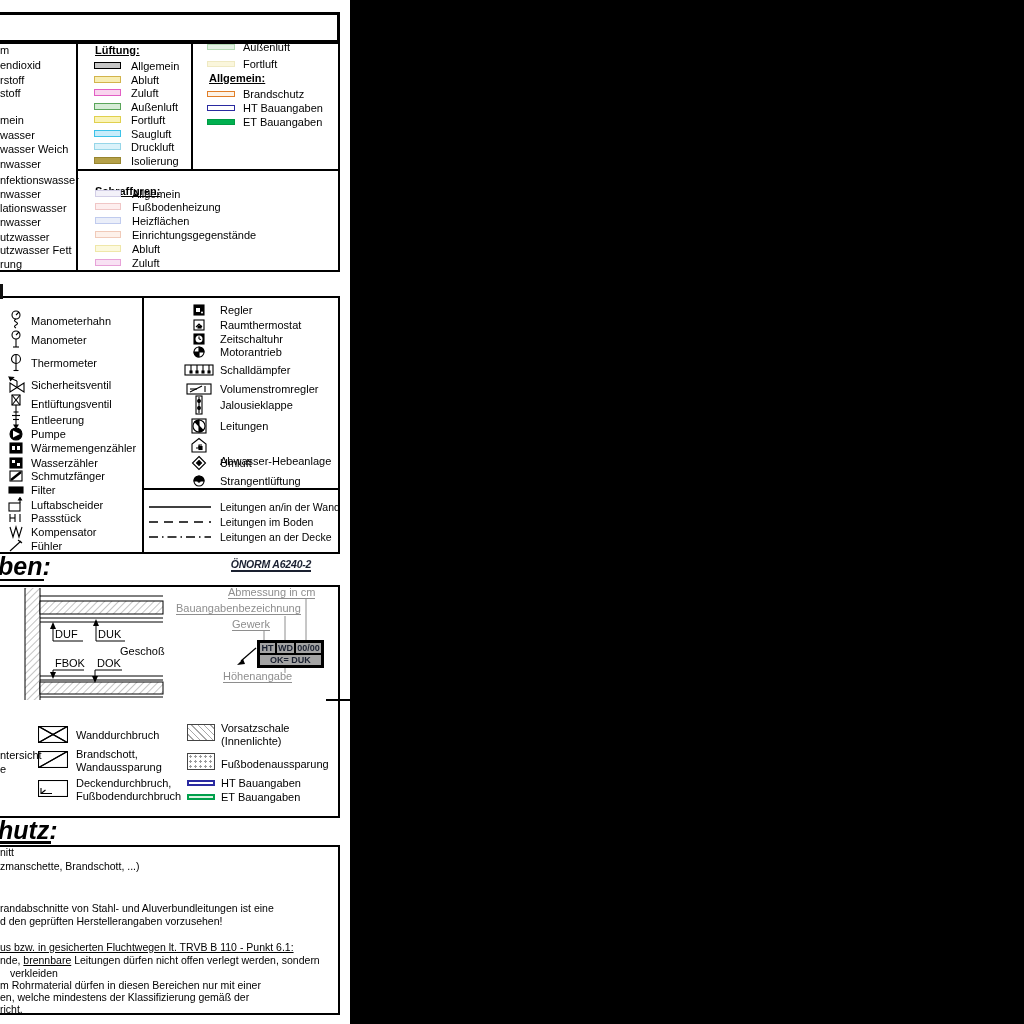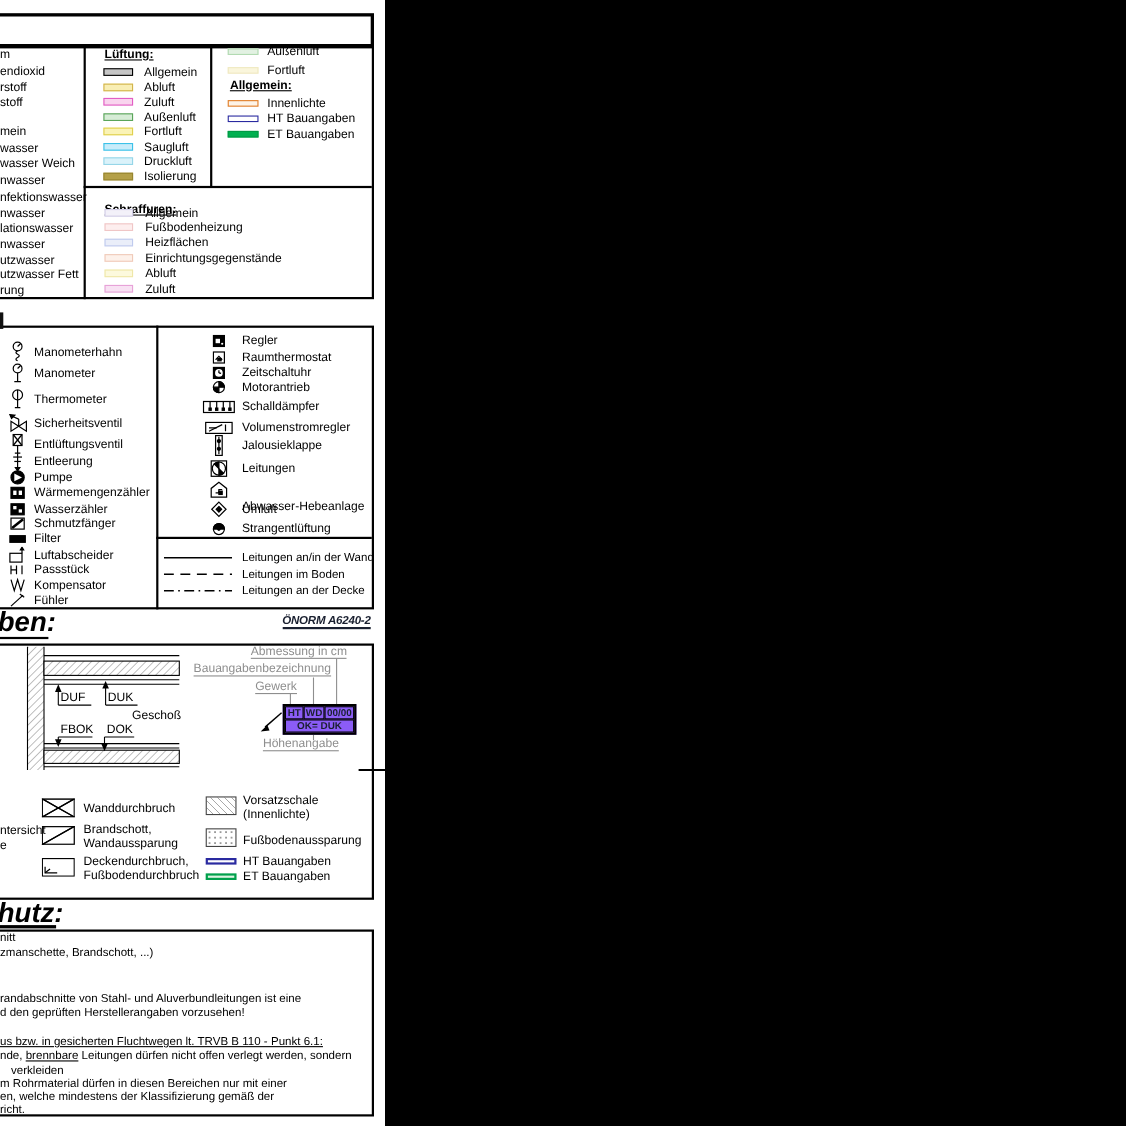--- a/index.html
+++ b/index.html
@@ -50,21 +50,21 @@
   <div class="bx" style="left:-6px;top:845px;width:346px;height:170px"></div>
 
   <div class="abs" style="left:0;top:284px;width:3px;height:15px;background:#111"></div>
 
   <div class="t bold u" style="left:95px;top:44px">Lüftung:</div>
   <div class="t bold u" style="left:209px;top:72px">Allgemein:</div>
   <div class="t bold u" style="left:95px;top:185px">Schraffuren:</div>
 
   <div class="hdr" style="left:-2px;top:553px">ben:</div>
   <div class="abs" style="left:-6px;top:579px;width:50px;height:2px;background:#000"></div>
-  <div class="t" style="left:205px;top:558px;width:132px;text-align:right">
+  <div class="t" style="left:205px;top:558px;width:132px;text-align:center">
     <span class="onorm">ÖNORM A6240-2</span>
   </div>
 
   <svg class="abs" style="left:0;top:585px" width="352" height="235" viewBox="0 0 352 235">
     <defs>
       <pattern id="hp" width="5" height="5" patternUnits="userSpaceOnUse" patternTransform="rotate(45)">
         <rect width="5" height="5" fill="#fff"></rect>
         <line x1="0" y1="0" x2="0" y2="5" stroke="#8a8a8a" stroke-width="1"></line>
       </pattern>
     </defs>
@@ -111,23 +111,23 @@
   </svg>
 
   <div class="t" style="left:55px;top:628px">DUF</div>
   <div class="t" style="left:98px;top:628px">DUK</div>
   <div class="t" style="left:55px;top:657px">FBOK</div>
   <div class="t" style="left:97px;top:657px">DOK</div>
   <div class="t" style="left:120px;top:645px">Geschoß</div>
   <div class="t" style="left:228px;top:586px"><span class="grayu">Abmessung in cm</span></div>
   <div class="t" style="left:176px;top:602px"><span class="grayu">Bauangabenbezeichnung</span></div>
   <div class="t" style="left:232px;top:618px"><span class="grayu">Gewerk</span></div>
-  <div class="t" style="left:239px;top:670px"><span class="grayu">Höhenangabe</span></div>
-
-  <div class="abs" style="left:257px;top:640px;width:67px;height:28px;border:2px solid #000;background:#8b5cf6;display:flex;flex-direction:column;box-sizing:border-box">
+  <div class="t" style="left:223px;top:670px"><span class="grayu">Höhenangabe</span></div>
+
+  <div class="abs" style="left:257px;top:640px;width:67px;height:28px;border:2px solid #000;background:#a3a3a3;display:flex;flex-direction:column;box-sizing:border-box">
     <div class="tagrow">
       <div class="tagcell" style="width:17px">HT</div>
       <div class="tagcell" style="width:19px">WD</div>
       <div class="tagcell" style="flex:1">00/00</div>
     </div>
     <div class="tagrow">
       <div class="tagcell" style="flex:1">OK= DUK</div>
     </div>
   </div>
 
@@ -164,21 +164,21 @@
         <div class="t" style="left:131px;top:128px">Saugluft</div>
         <div class="sw" style="left:94px;top:143px;width:27px;height:7px;border-color:#96d6e8;background:#daf2fa"></div>
         <div class="t" style="left:131px;top:141px">Druckluft</div>
         <div class="sw" style="left:94px;top:157px;width:27px;height:7px;border-color:#97852f;background:#b4a048"></div>
         <div class="t" style="left:131px;top:155px">Isolierung</div>
         <div class="sw" style="left:207px;top:44px;width:28px;height:6px;border-color:#b2dab2;background:#e2f1e2"></div>
         <div class="t" style="left:243px;top:41px">Außenluft</div>
         <div class="sw" style="left:207px;top:61px;width:28px;height:6px;border-color:#efe9c2;background:#faf6dc"></div>
         <div class="t" style="left:243px;top:58px">Fortluft</div>
         <div class="sw" style="left:207px;top:91px;width:28px;height:6px;border-color:#e07e28;background:#fdf3e7"></div>
-        <div class="t" style="left:243px;top:88px">Innenlichte</div>
+        <div class="t" style="left:243px;top:88px">Brandschutz</div>
         <div class="sw" style="left:207px;top:105px;width:28px;height:6px;border-color:#2a2aa0;background:#ffffff"></div>
         <div class="t" style="left:243px;top:102px">HT Bauangaben</div>
         <div class="sw" style="left:207px;top:119px;width:28px;height:6px;border-color:#009a44;background:#00b050"></div>
         <div class="t" style="left:243px;top:116px">ET Bauangaben</div>
         <div class="sw" style="left:95px;top:190px;width:26px;height:7px;border-color:#d2cee6;background:#f3f1f9"></div>
         <div class="t" style="left:132px;top:188px">Allgemein</div>
         <div class="sw" style="left:95px;top:203px;width:26px;height:7px;border-color:#f0c6c6;background:#fdeeee"></div>
         <div class="t" style="left:132px;top:201px">Fußbodenheizung</div>
         <div class="sw" style="left:95px;top:217px;width:26px;height:7px;border-color:#c0cbee;background:#eaeef9"></div>
         <div class="t" style="left:132px;top:215px">Heizflächen</div>

